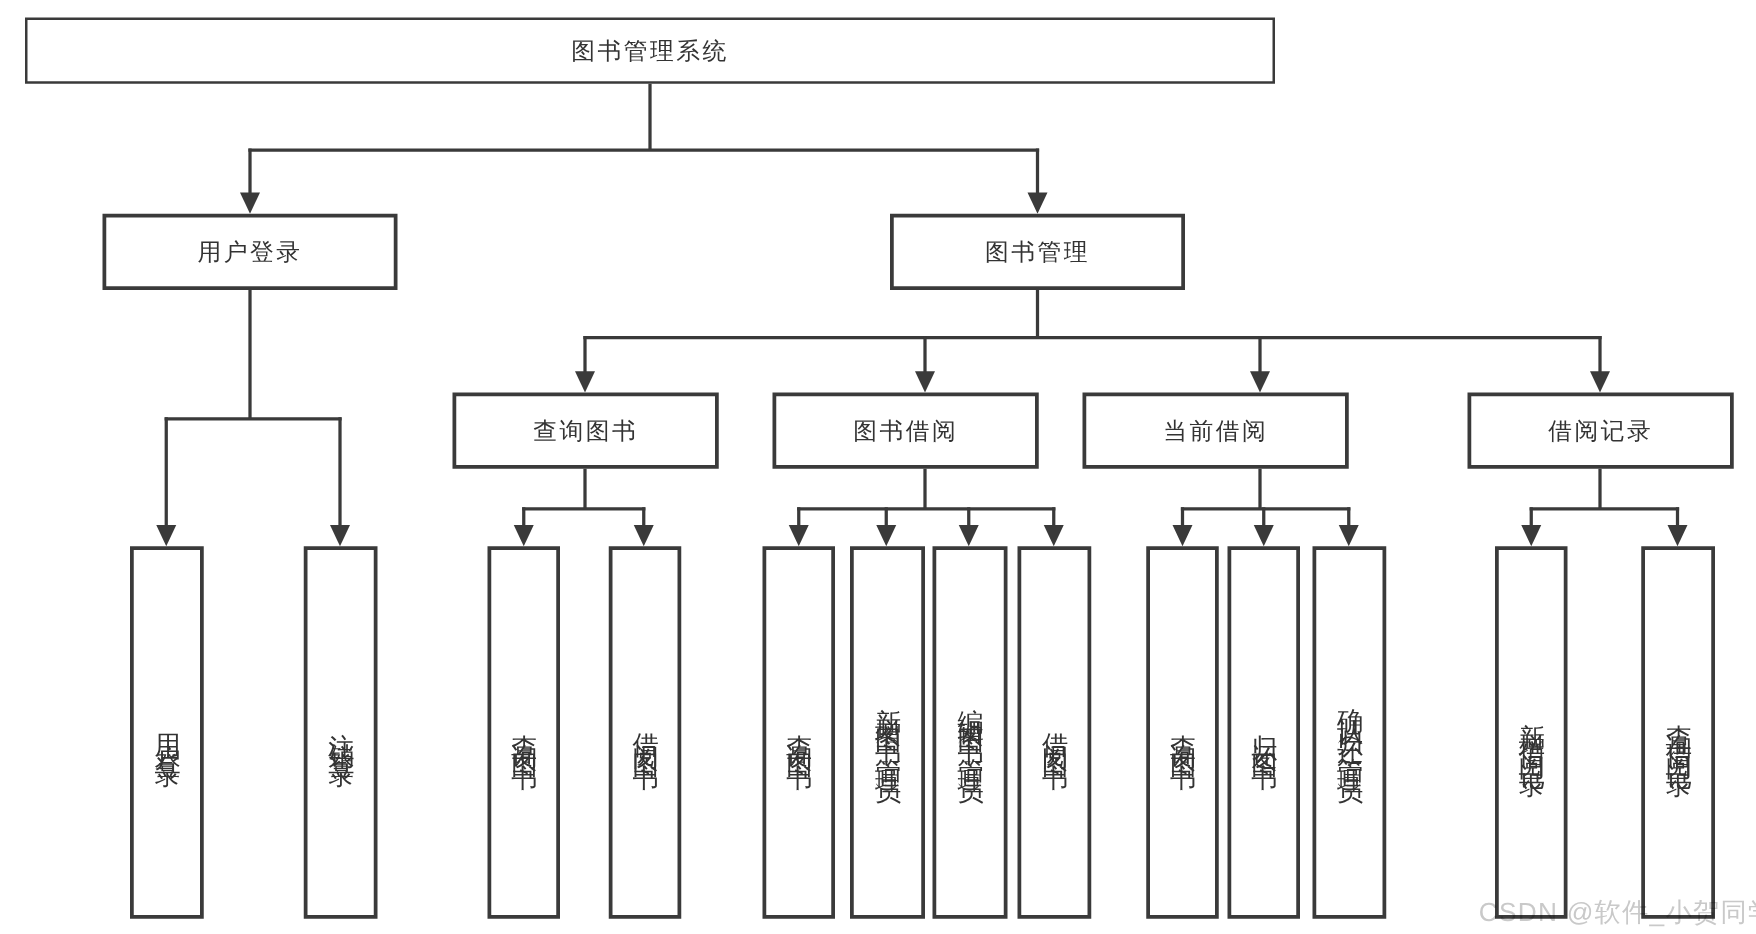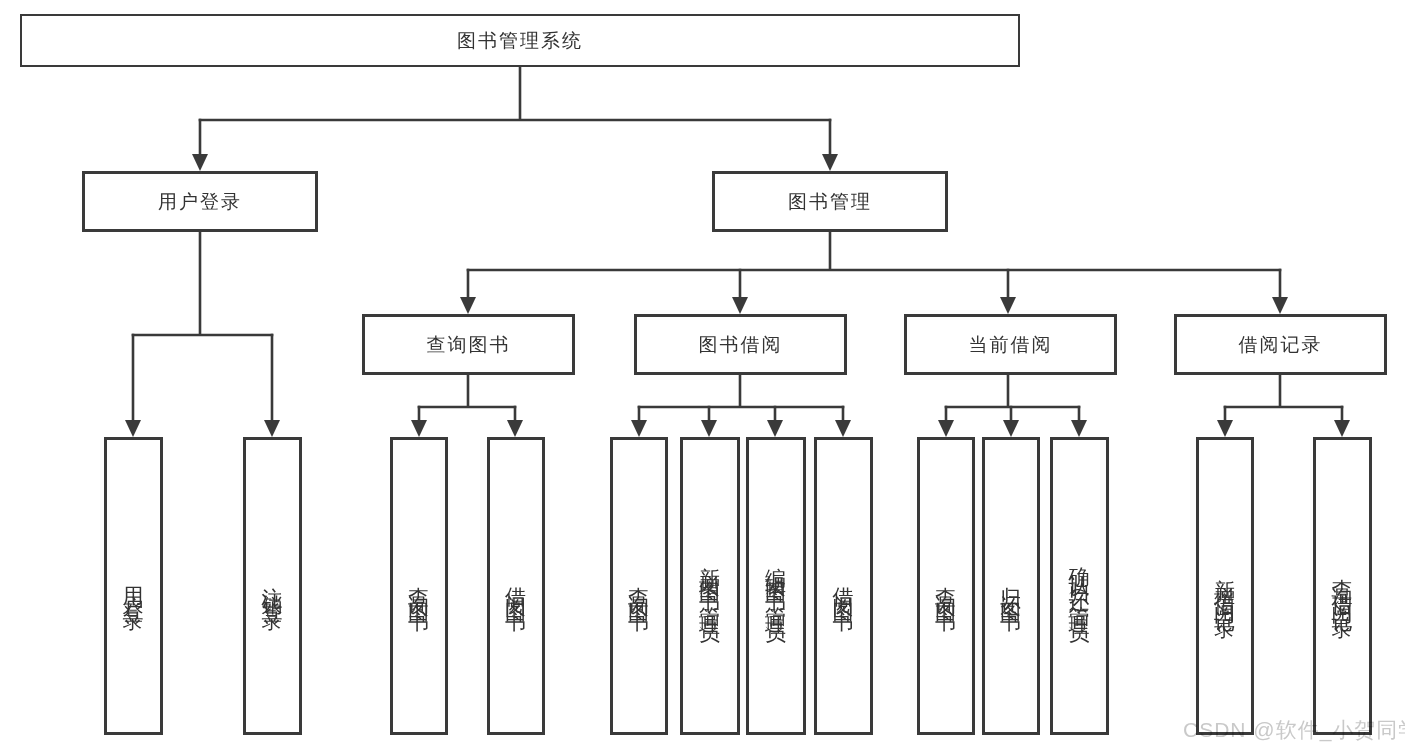--- a/index.html
+++ b/index.html
@@ -102,24 +102,24 @@
   <div class="box" style="left:82px;top:171px;width:236px;height:61px">
     <span class="hlabel">用户登录</span>
   </div>
   <div class="box" style="left:712px;top:171px;width:236px;height:61px">
     <span class="hlabel">图书管理</span>
   </div>
 
   <div class="box" style="left:362px;top:314px;width:213px;height:61px">
     <span class="hlabel">查询图书</span>
   </div>
-  <div class="box" style="left:634px;top:314px;width:213px;height:61px">
+  <div class="box" style="left:618px;top:314px;width:213px;height:61px">
     <span class="hlabel">图书借阅</span>
   </div>
-  <div class="box" style="left:904px;top:314px;width:213px;height:61px">
+  <div class="box" style="left:866px;top:314px;width:213px;height:61px">
     <span class="hlabel">当前借阅</span>
   </div>
   <div class="box" style="left:1174px;top:314px;width:213px;height:61px">
     <span class="hlabel">借阅记录</span>
   </div>
 
   <div class="box vbox" style="left:104px;top:437px;width:59px;height:298px">
     <span class="vlabel">用户登录</span>
   </div>
   <div class="box vbox" style="left:243px;top:437px;width:59px;height:298px">

